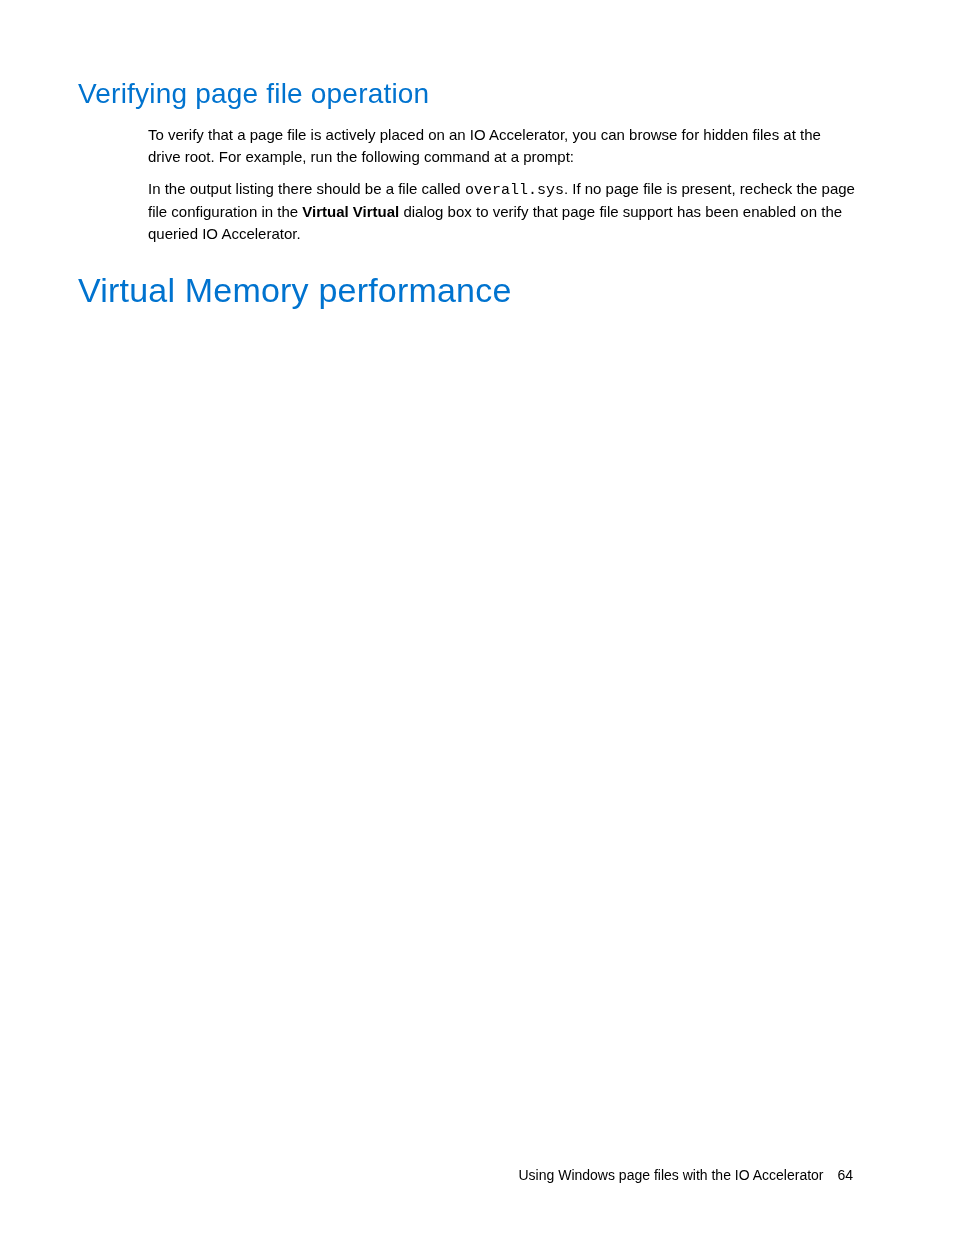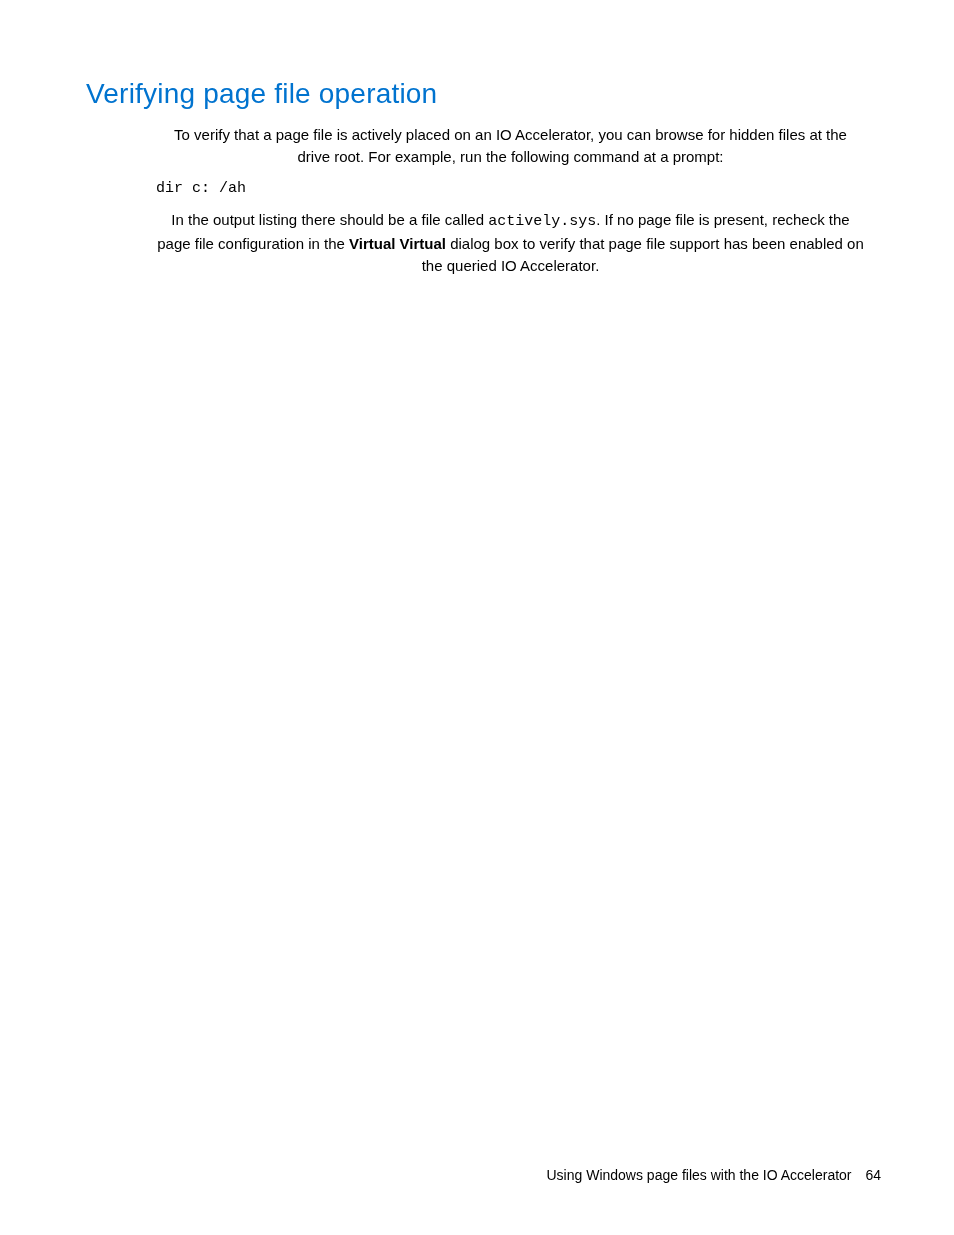--- a/index.html
+++ b/index.html
@@ -11,21 +11,20 @@
     font-family: "Segoe UI", "Helvetica Neue", Arial, sans-serif;
     color: #000000;
     position: relative;
   }
   .page {
     position: relative;
     width: 935px;
     height: 1235px;
     box-sizing: border-box;
     padding: 78px 78px 60px 78px;
-    margin-left: 8px;
   }
   .h2 {
     color: #0073cf;
     font-weight: 300;
     font-size: 28px;
     margin: 0 0 14px 0;
     letter-spacing: 0.2px;
   }
   .h1 {
     color: #0073cf;
@@ -35,63 +34,62 @@
     letter-spacing: 0.2px;
   }
   .body-block {
     margin-left: 70px;
     font-size: 15px;
     line-height: 1.45;
     color: #000;
   }
   .para {
     margin: 0 0 10px 0;
-    text-align: center;
   }
   .mono {
     font-family: "Consolas", "Courier New", monospace;
     font-size: 15px;
   }
   .mono-block {
     font-family: "Consolas", "Courier New", monospace;
     font-size: 15px;
     margin: 4px 0 10px 0;
     display: block;
   }
   .bold {
     font-weight: 700;
   }
   .footer {
     position: absolute;
     bottom: 52px;
-    right: 62px;
+    right: 82px;
     font-size: 14px;
     color: #000;
   }
   .pagenum {
     margin-left: 10px;
   }
 </style>
 </head>
 <body>
 
 <div class="page">
 
   <h2 class="h2">Verifying page file operation</h2>
 
   <div class="body-block">
     <p class="para">To verify that a page file is actively placed on an IO Accelerator, you can browse for hidden files at the drive root. For example, run the following command at a prompt:</p>
 
-    <span class="mono-block">dir c: /ah</span>
 
     <p class="para">
-      <span>In the output listing there should be a file called </span><span class="mono">actively.sys</span><span>. If no page file is present, recheck the page file configuration in the </span><span class="bold">Virtual Virtual</span><span> dialog box to verify that page file support has been enabled on the queried IO Accelerator.</span>
+      <span>In the output listing there should be a file called </span><span class="mono">overall.sys</span><span>. If no page file is present, recheck the page file configuration in the </span><span class="bold">Virtual Virtual</span><span> dialog box to verify that page file support has been enabled on the queried IO Accelerator.</span>
     </p>
   </div>
 
+  <h1 class="h1">Virtual Memory performance</h1>
 
 
   <div class="footer">
     <span>Using Windows page files with the IO Accelerator</span>
     <span class="pagenum">64</span>
   </div>
 
 </div>
 
 </body></html>

